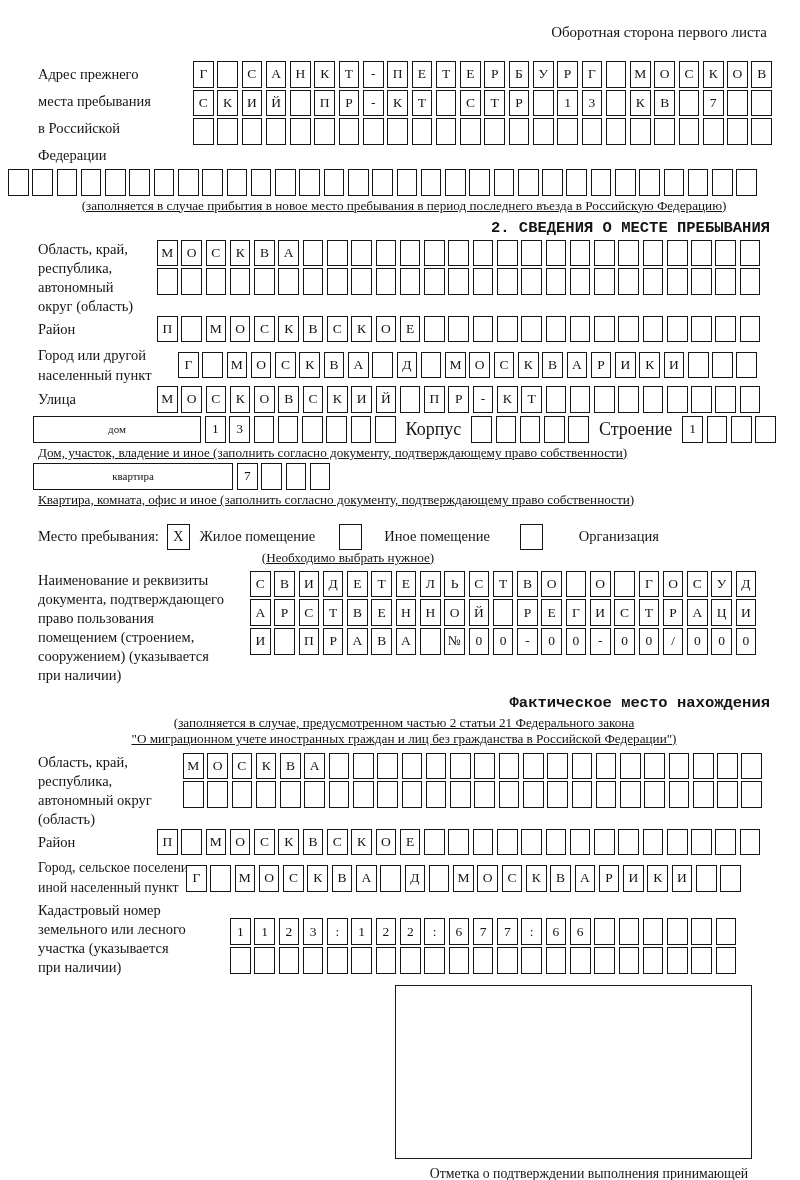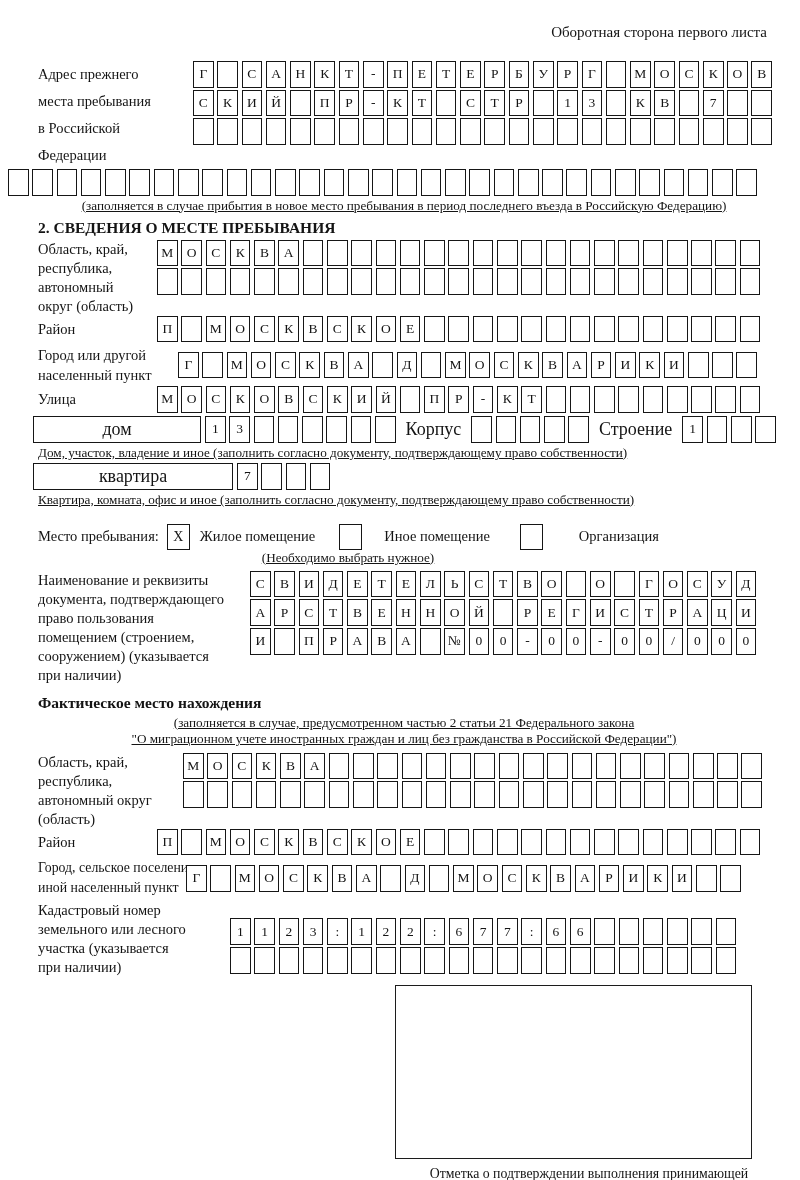--- a/index.html
+++ b/index.html
@@ -17,25 +17,25 @@
   .w212{width:212px;} .w145{width:145px;} .w148{width:148px;} .w192{width:192px;}
   .lh27 div{line-height:27px;} .lh20 div{line-height:20px;} .lh19 div{line-height:19px;}
 
   .cellrow{display:flex;gap:3.7px;margin-bottom:2px;}
   .cell{box-sizing:border-box;flex:0 0 20.6px;width:20.6px;height:26.6px;
         border:1.8px solid #161616;display:inline-flex;align-items:center;
         justify-content:center;font-size:13.5px;background:#fff;}
 
   .note{font-size:13.2px;line-height:16px;text-decoration:underline;}
   .note.center{text-align:center;}
-  .h2{font-size:15.5px;font-weight:bold;text-align:left;margin:5px 0 3px 0;}
+  .h2{font-size:15.5px;font-weight:bold;text-align:right;margin:5px 0 3px 0;font-family:Liberation Mono, monospace;}
 
   .widebox{box-sizing:border-box;height:27px;border:1.8px solid #161616;
            display:inline-flex;align-items:center;justify-content:center;
-           font-size:18px;flex:0 0 auto;}
+           font-size:11px;flex:0 0 auto;}
   .inl{display:flex;align-items:center;gap:4px;}
   .inl .lbl{font-size:18px;white-space:nowrap;padding:0 6px;}
   .chk{box-sizing:border-box;width:23px;height:26px;border:1.8px solid #161616;
        display:inline-flex;align-items:center;justify-content:center;
        font-size:14px;flex:0 0 auto;}
 
   .stayrow{display:flex;align-items:center;margin-top:16px;}
   .stayrow .t{font-size:14.5px;white-space:nowrap;}
 
   .stampbox{box-sizing:border-box;width:357px;height:174px;border:1.6px solid #1c1c1c;

